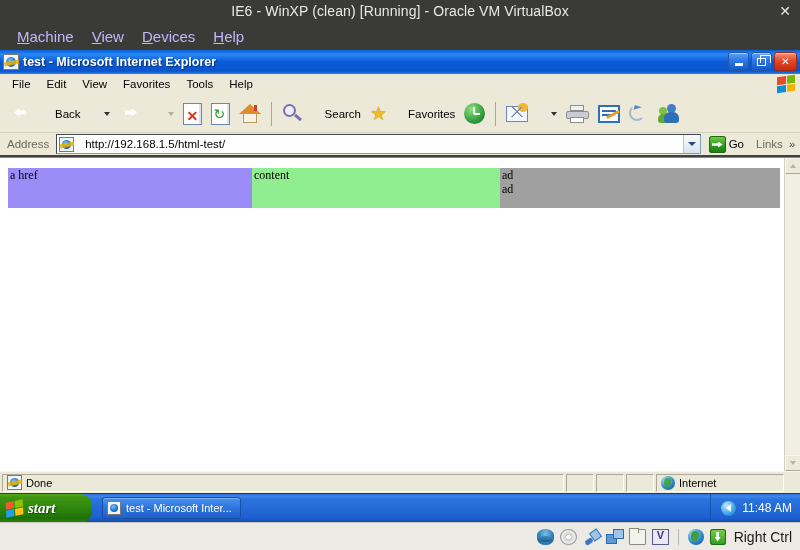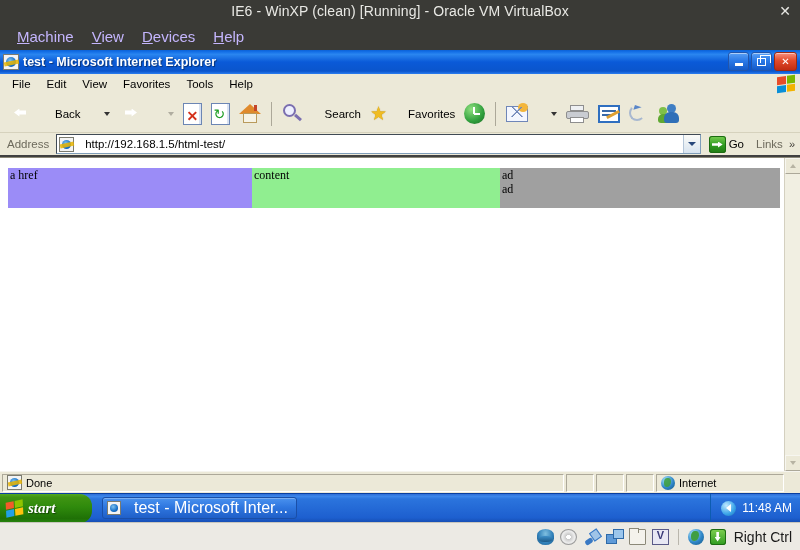--- a/index.html
+++ b/index.html
@@ -242,23 +242,23 @@
     background: linear-gradient(to bottom,#53a81f 0%,#3f9412 12%,#2f8a0c 45%,#1f7006 85%,#2a8a10 100%);
     border-radius: 0 12px 12px 0;
     display: flex; align-items: center; padding-left: 6px; gap: 5px;
   }
   .start-flag { width:17px;height:15px;display:grid;grid-template-columns:1fr 1fr;grid-template-rows:1fr 1fr;gap:1.5px;transform:skewY(-9deg) rotate(-3deg); }
   .start-flag i:nth-child(1){background:#f25b2a;} .start-flag i:nth-child(2){background:#8fc400;}
   .start-flag i:nth-child(3){background:#22a0e8;} .start-flag i:nth-child(4){background:#ffc20e;}
   .start-text { color:#fff; font-size:15px; font-weight:bold; font-style:italic;
     font-family:"Liberation Serif", serif; text-shadow: 1px 1px 1px rgba(0,0,0,.45); }
   .task-item {
-    height: 22px; margin-left: 10px; padding: 0 8px 0 4px; display:flex; align-items:center; gap:13px;
+    height: 22px; margin-left: 10px; padding: 0 8px 0 4px; display:flex; align-items:center; gap:5px;
     background: linear-gradient(to bottom,#4a92ef 0%,#2f77e0 45%,#1f5fc8 100%);
-    border: 1px solid #1a4fa8; border-radius: 3px; color:#fff; font-size:16px;
+    border: 1px solid #1a4fa8; border-radius: 3px; color:#fff; font-size:11px;
     box-shadow: inset 0 1px 0 rgba(255,255,255,.28); cursor:pointer; white-space:nowrap;
   }
   .task-ico { width:14px;height:14px;background:#f4f4f4;border:1px solid #7b7b6f;position:relative;flex:0 0 auto; }
   .task-ico::before{ content:"";position:absolute;left:2px;top:2px;width:8px;height:8px;border-radius:50%;
     background: radial-gradient(circle at 40% 35%, #7ec2f0 0%, #1570c8 60%, #0b4a9c 100%); }
   .tray {
     margin-left: auto; height: 29px; display: flex; align-items: center; gap: 6px; padding: 0 8px 0 10px;
     background: linear-gradient(to bottom,#1municipal 0,#18a0e0 0%,#1ba8ea 10%,#1287d0 55%,#0d6cb4 100%);
     border-left: 1px solid #0d5cb0;
   }

